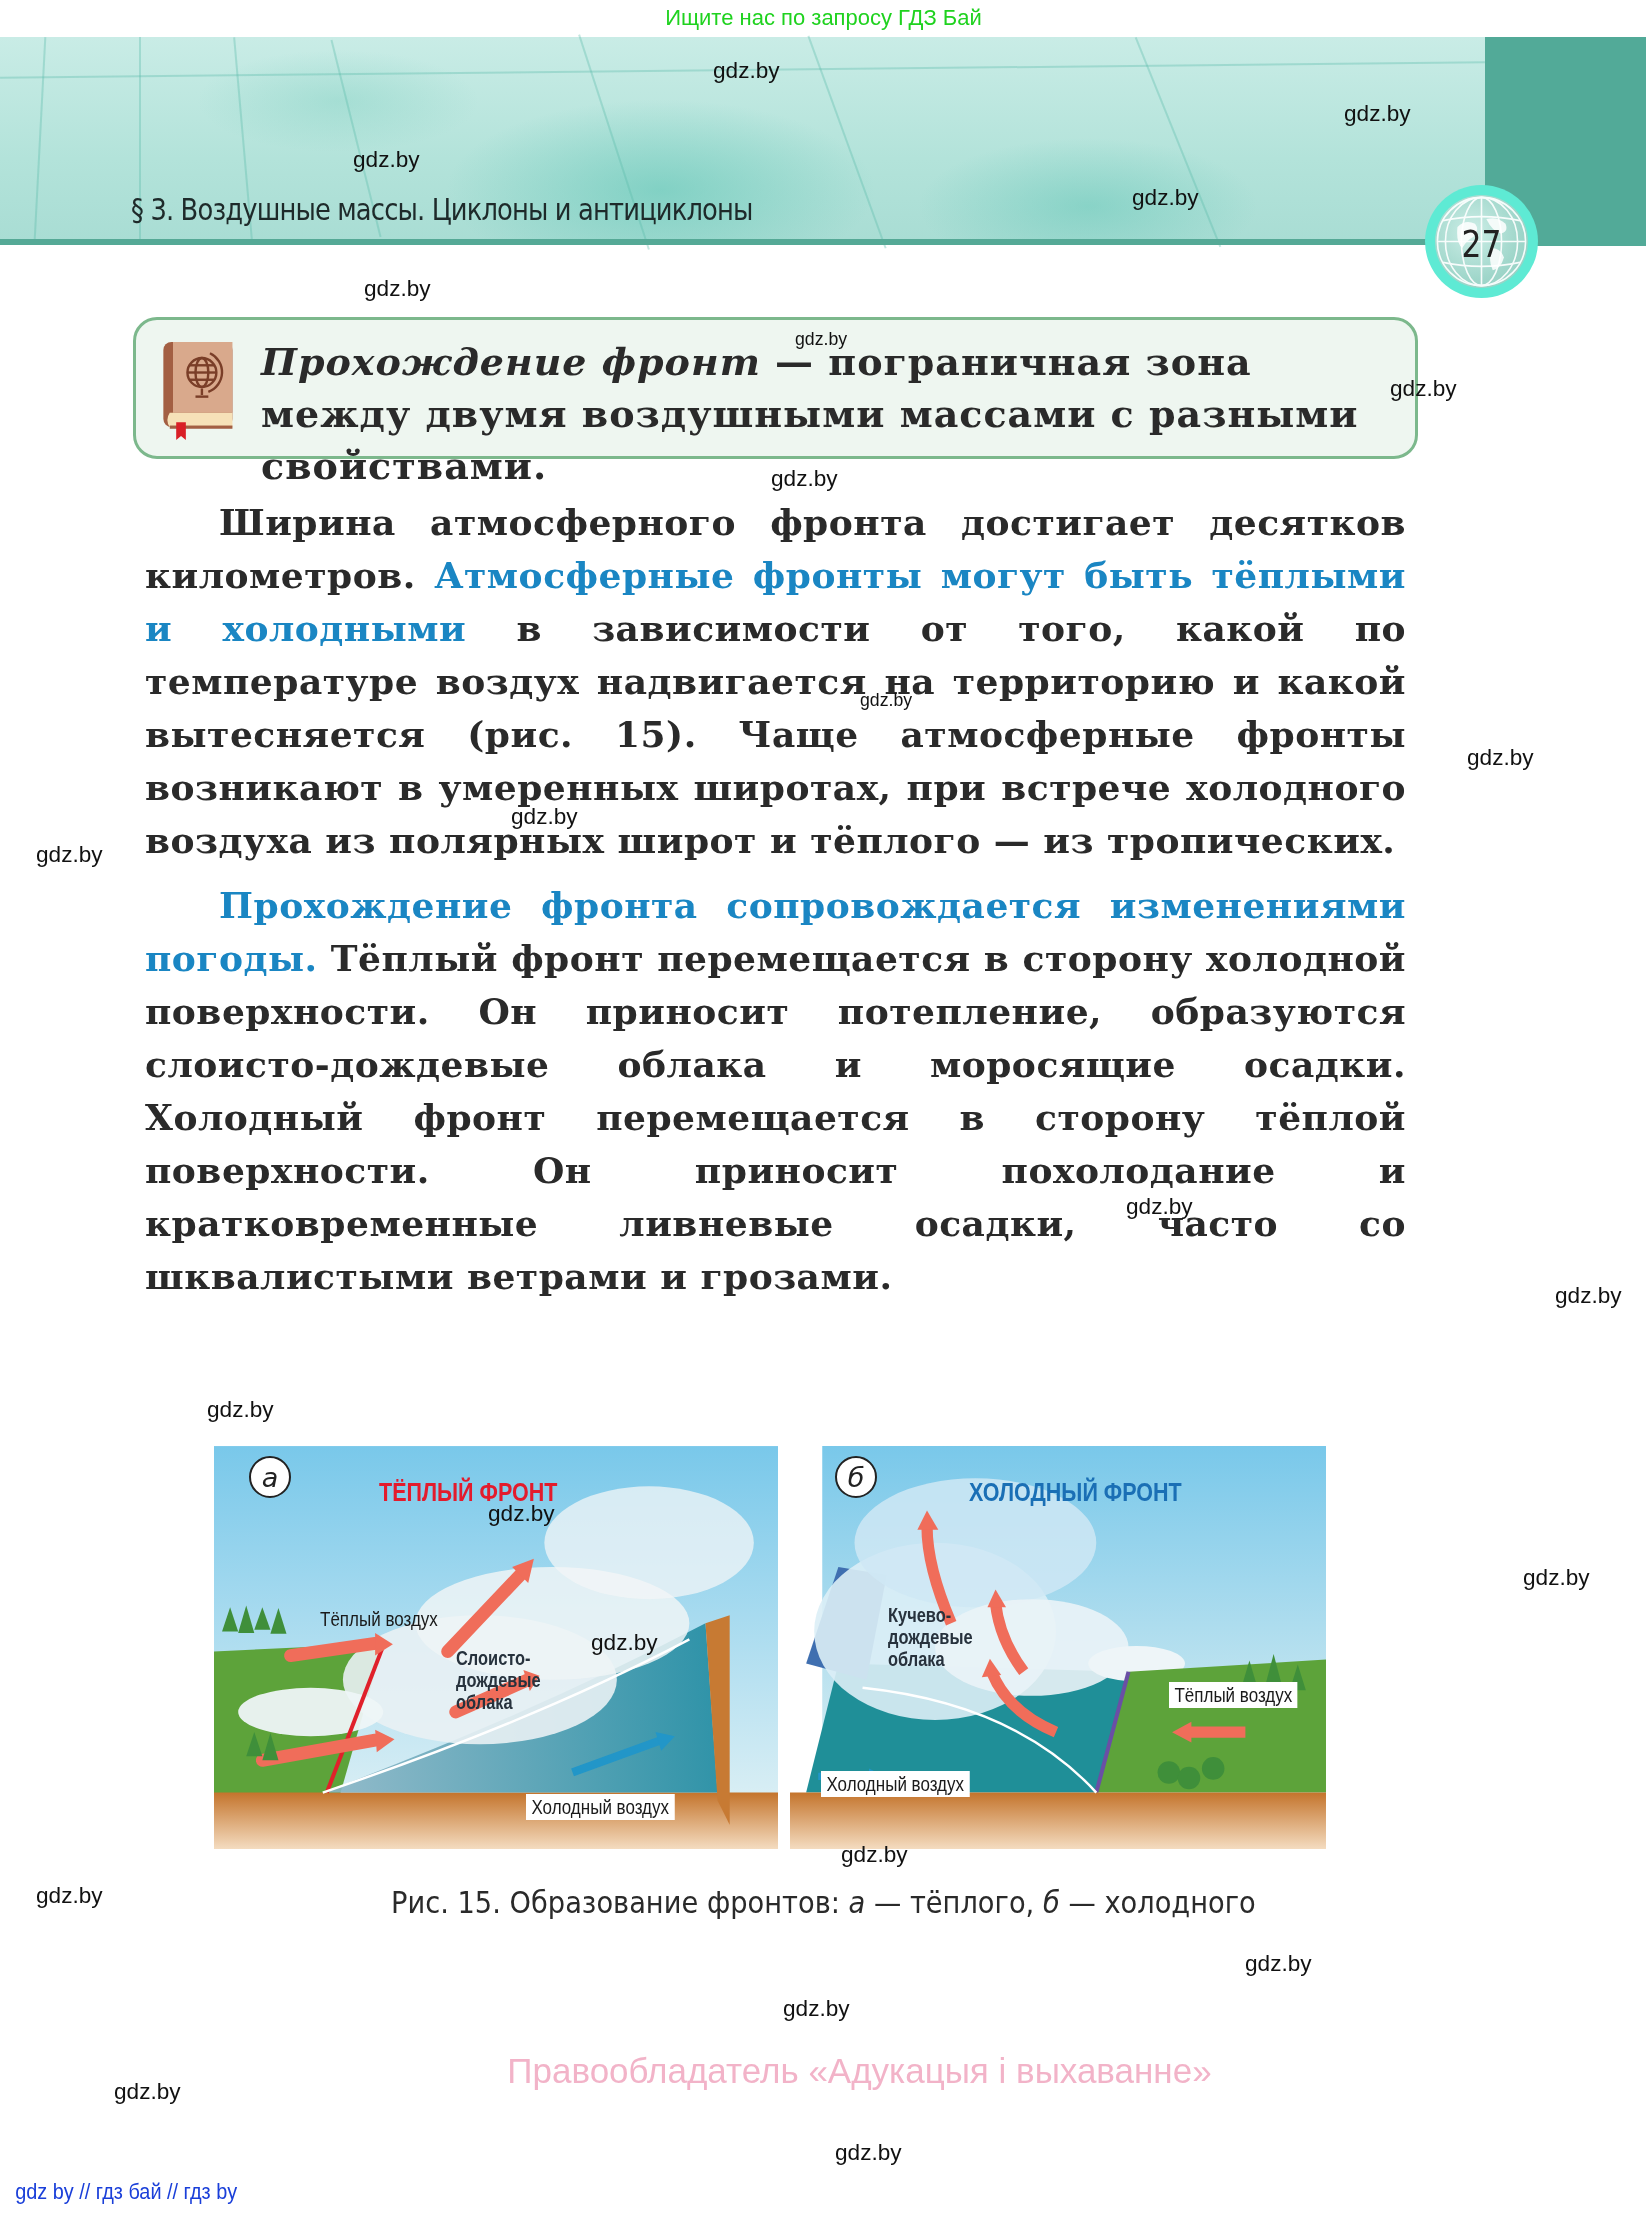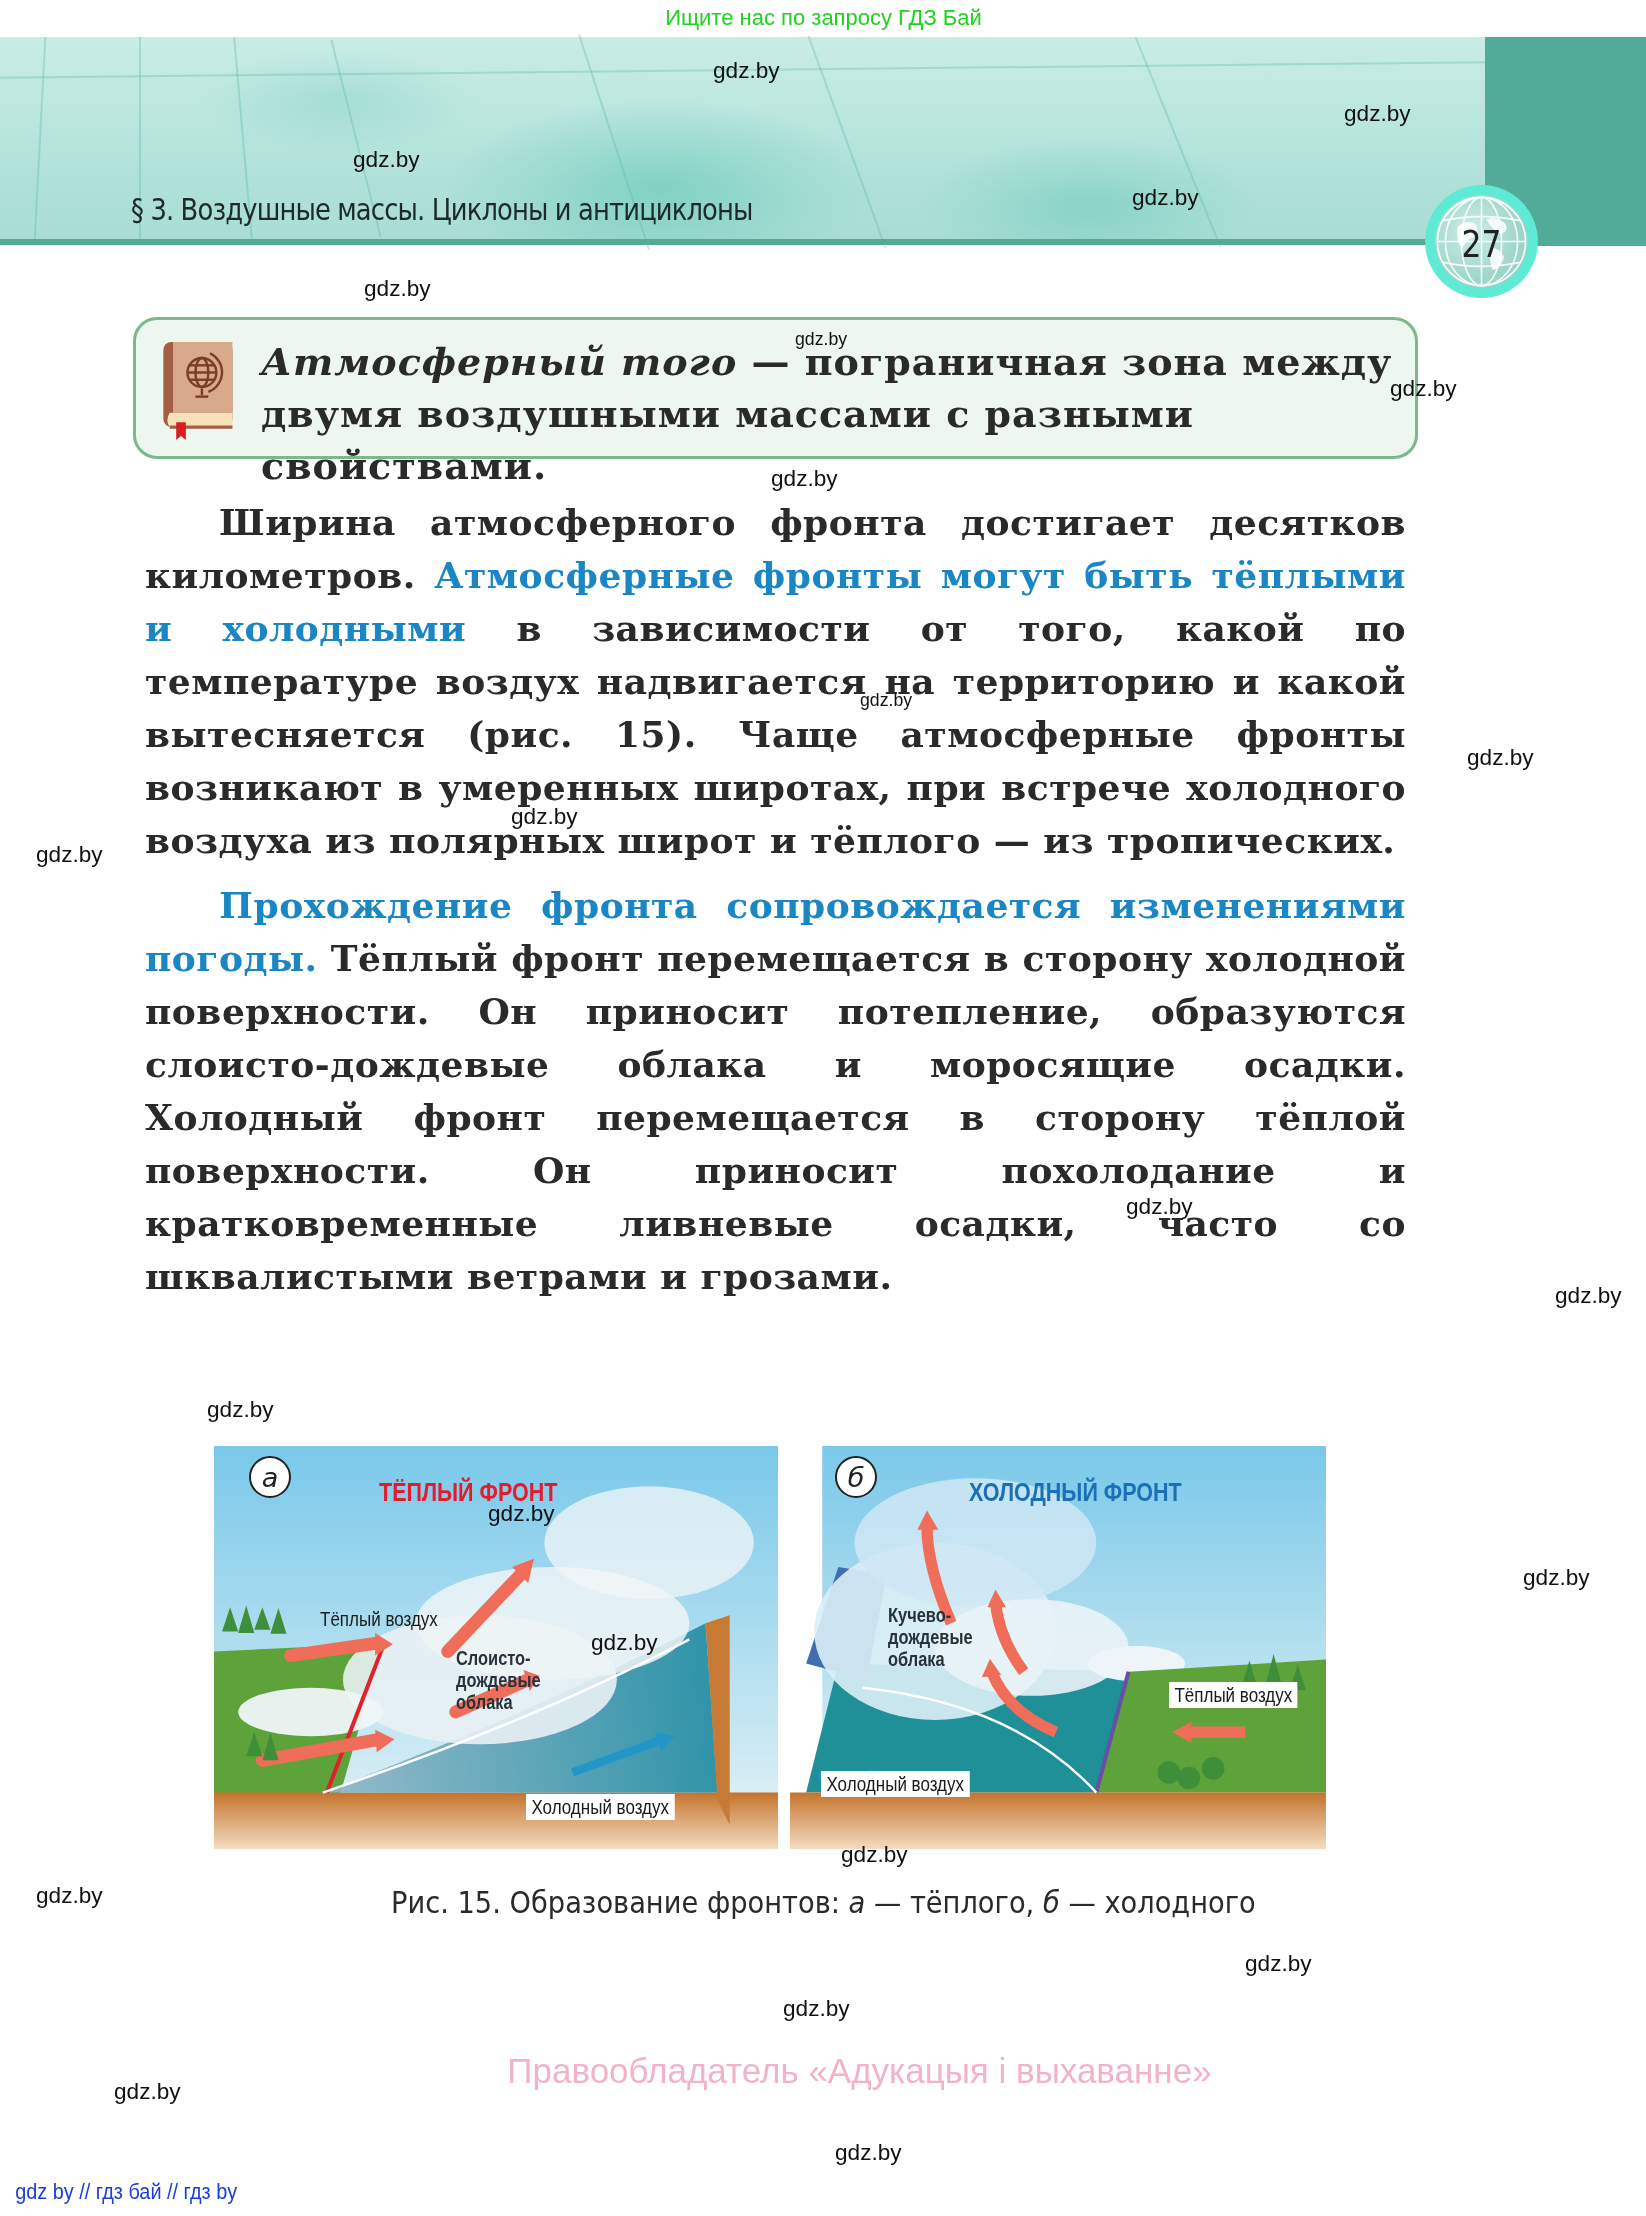--- a/index.html
+++ b/index.html
@@ -117,21 +117,21 @@
       <ellipse cx="48" cy="38" rx="8" ry="18"></ellipse>
       <line x1="30" y1="38" x2="66" y2="38"></line>
       <line x1="33" y1="29" x2="63" y2="29"></line>
       <line x1="33" y1="47" x2="63" y2="47"></line>
       <path d="M58 14 A26 26 0 0 1 56 62"></path>
       <line x1="48" y1="58" x2="48" y2="66"></line>
       <line x1="40" y1="68" x2="56" y2="68"></line>
     </g>
   </svg>
   <div class="def-text">
-    <span class="def-term">Атмосферный того</span><span> — </span><span>пограничная зона между двумя воздушными массами с разными свойствами.</span>
+    <span class="def-term">Прохождение фронт</span><span> — </span><span>пограничная зона между двумя воздушными массами с разными свойствами.</span>
   </div>
 </div>
 
 <div class="abs body-text">
   <p><span>Ширина атмосферного фронта достигает десятков километров. </span><span class="hl-blue">Атмосферные фронты могут быть тёплыми и холодными</span><span> в зависимости от того, какой по температуре воздух надвигается на территорию и какой вытесняется (рис. 15). Чаще атмосферные фронты возникают в умеренных широтах, при встрече холодного воздуха из полярных широт и тёплого — из тропических.</span></p>
   <p><span class="hl-blue">Прохождение фронта сопровождается изменениями погоды.</span><span> Тёплый фронт перемещается в сторону холодной поверхности. Он приносит потепление, образуются слоисто-дождевые облака и моросящие осадки. Холодный фронт перемещается в сторону тёплой поверхности. Он приносит похолодание и кратковременные ливневые осадки, часто со шквалистыми ветрами и грозами.</span></p>
 </div>
 
 <div class="abs figure">
 

